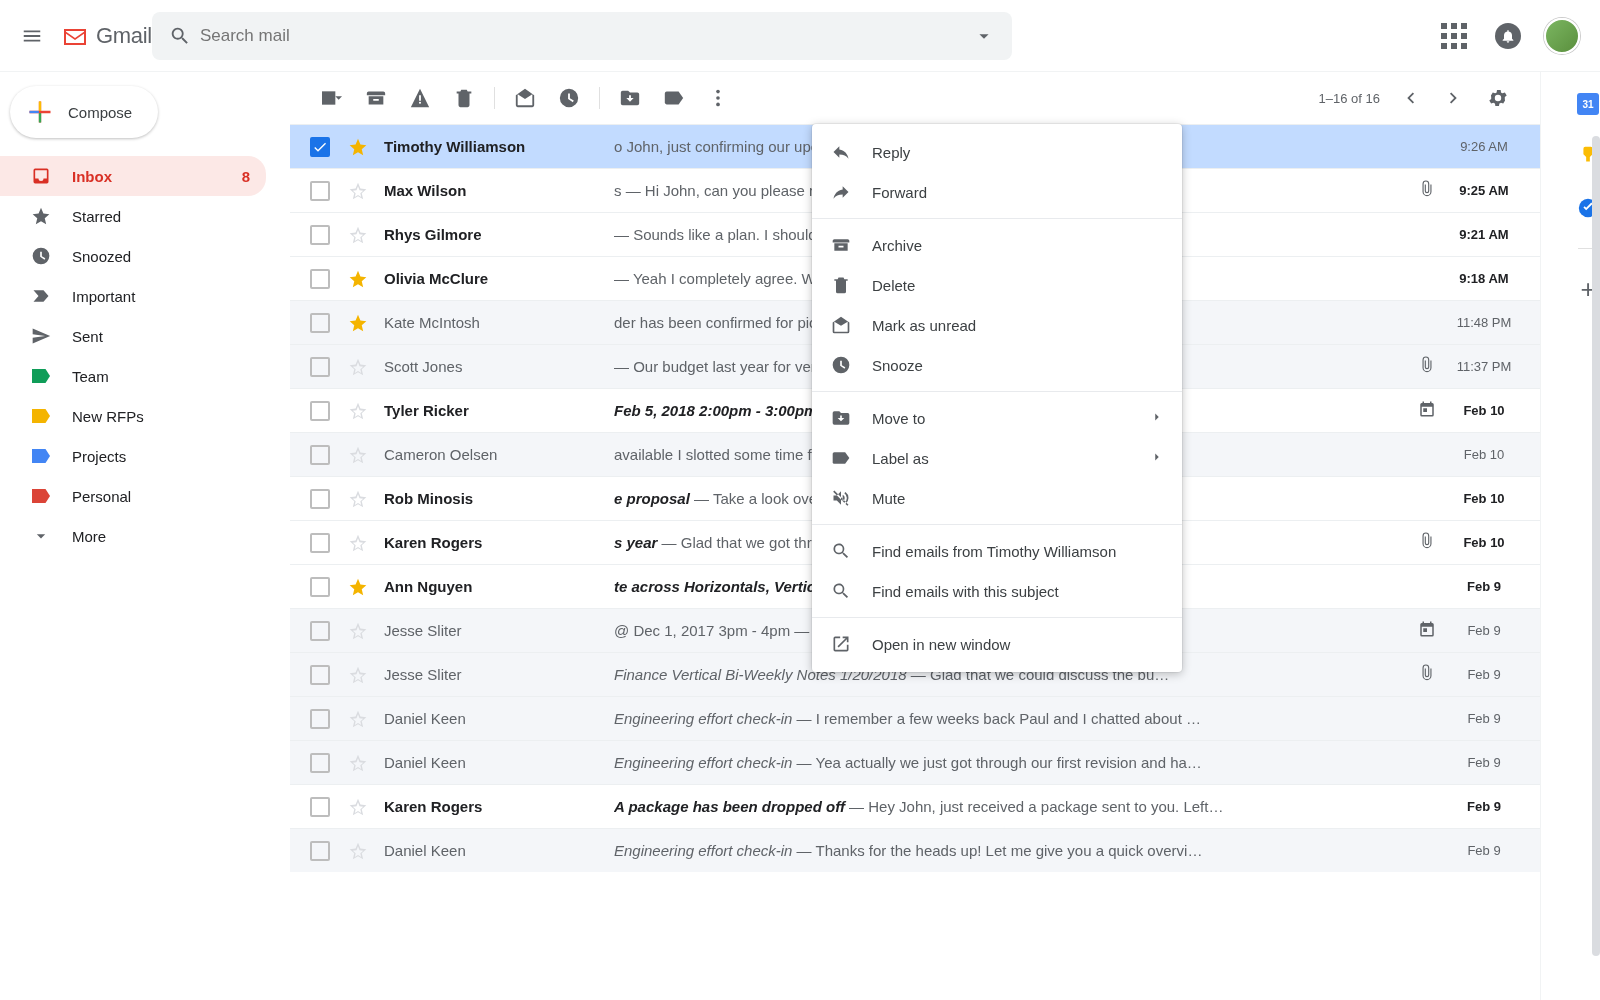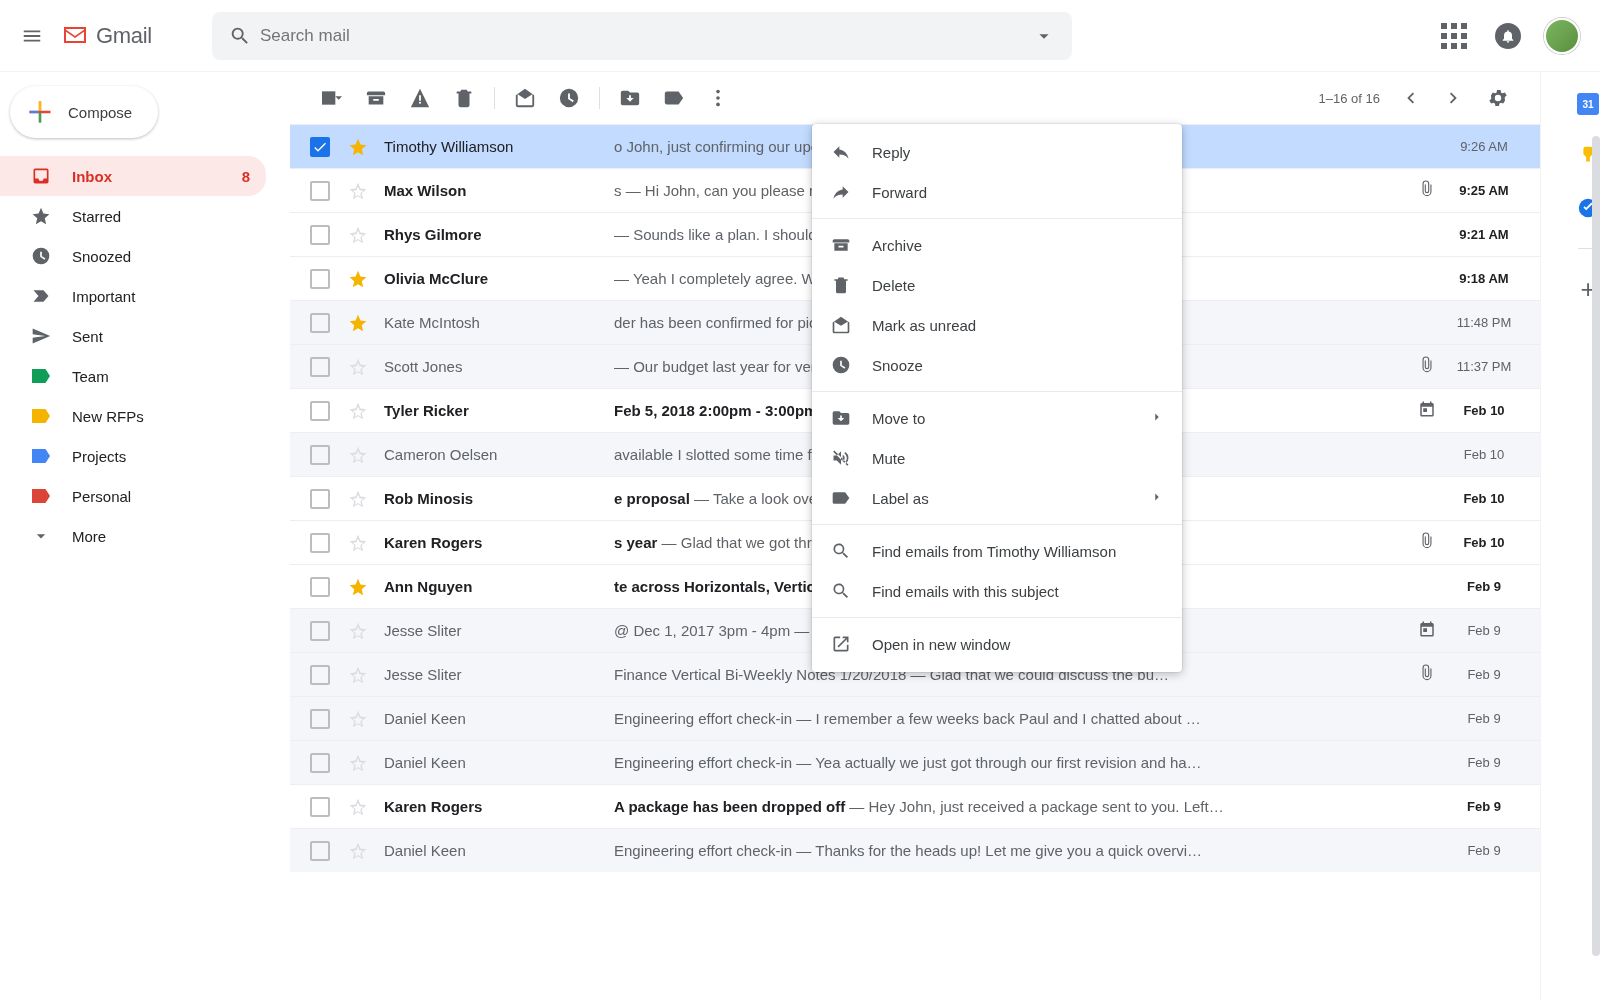--- a/index.html
+++ b/index.html
@@ -2,21 +2,21 @@
 <html><head>
 <meta charset="utf-8">
 <style>
 * { box-sizing: border-box; margin: 0; padding: 0; }
 body { font-family: Arial, "Helvetica Neue", sans-serif; font-size: 14px; color: #202124; background: #fff; width: 1600px; height: 1000px; overflow: hidden; }
 
 
 .header { display: flex; align-items: center; height: 72px; padding: 0 16px 0 8px; border-bottom: 1px solid #f1f3f4; }
 .menu-icon { width: 48px; height: 48px; display:flex; align-items:center; justify-content:center; cursor:pointer; border-radius:50%; }
 .menu-icon svg, .icon-btn svg { fill:#5f6368; }
-.logo { display:flex; align-items:flex-start; gap:6px; margin-left:4px; margin-right:60px; }
+.logo { display:flex; align-items:flex-end; gap:6px; margin-left:4px; }
 .logo-text { font-size:22px; color:#5f6368; font-weight:400; letter-spacing:-0.3px; }
 .search-wrap { flex: 0 0 860px; }
 .search { display:flex; align-items:center; background:#f1f3f4; border-radius:8px; height:48px; padding: 12px 8px; }
 .search-icon { width:40px; display:flex; align-items:center; justify-content:center; }
 .search input { flex:1; border:0; background:transparent; font-size:17px; outline:none; color:#5f6368; }
 .search-dd { width:40px; display:flex; align-items:center; justify-content:center; cursor:pointer; }
 .header-right { margin-left:auto; display:flex; align-items:center; gap:10px; }
 .icon-btn { width:44px; height:44px; display:flex; align-items:center; justify-content:center; cursor:pointer; border-radius:50%; }
 .apps-grid { display:grid; grid-template-columns:repeat(3,6px); grid-template-rows:repeat(3,6px); gap:4px; }
 .apps-grid span { background:#5f6368; width:6px; height:6px; }
@@ -51,25 +51,25 @@
 .row { display:flex; align-items:center; height:44px; border-top:1px solid #eceff1; padding: 0 16px 0 20px; position:relative; font-size:15px; }
 .row.read { background:#f4f6f9; }
 .row.unread { background:#fff; }
 .row.selected { background:#c2dbff; }
 .row .chk { width:20px; height:20px; border:2px solid #bdbdbd; border-radius:2px; margin-right:18px; display:flex; align-items:center; justify-content:center; cursor:pointer;}
 .row.selected .chk { background:#1a73e8; border-color:#1a73e8; }
 .row.selected .chk svg { fill:#fff; }
 .star { margin-right:16px; cursor:pointer; display:flex; }
 .star svg { fill:#dadce0; }
 .star.on svg { fill:#f4b400; }
-.sender { width:230px; flex-shrink:0; overflow:hidden; text-overflow:ellipsis; white-space:nowrap; }
+.sender { width:230px; flex-shrink:0; overflow:hidden; text-overflow:ellipsis; white-space:nowrap;font-weight:bold; }
 .row.unread .sender, .row.unread .subject { font-weight:700; color:#202124; }
 .row.read .sender { color:#5f6368; font-weight:400;}
 .content { flex:1; overflow:hidden; text-overflow:ellipsis; white-space:nowrap; min-width:0;}
-.subject { color:#202124; }
+.subject { color:#202124;font-style:italic; }
 .row.read .subject { color:#5f6368; }
 .snippet { color:#5f6368; }
 .attach { margin-left:8px; margin-right:8px; flex-shrink:0;}
 .attach svg { fill:#5f6368; }
 .event-icon { margin:0 8px; flex-shrink:0;}
 .event-icon svg { fill:#5f6368; }
 .time { width:80px; text-align:center; font-size:13px; color:#5f6368; flex-shrink:0;}
 .row.unread .time { color:#202124; font-weight:700; }
 
 
@@ -678,36 +678,36 @@
               </svg>
             </span>
             <span>Move to</span>
             <span class="ctx-arrow"><svg width="14" height="14" viewBox="0 0 24 24">
                 <path d="M9 6l6 6-6 6z"></path>
               </svg></span>
           </div>
         <div class="ctx-item">
             <span class="ctx-icon">
               <svg width="20" height="20" viewBox="0 0 24 24">
-                <use href="#i-mute"></use>
-              </svg>
-            </span>
-            <span>Mute</span>
-          </div>
-        <div class="ctx-item">
-            <span class="ctx-icon">
-              <svg width="20" height="20" viewBox="0 0 24 24">
                 <use href="#i-label"></use>
               </svg>
             </span>
             <span>Label as</span>
             <span class="ctx-arrow"><svg width="14" height="14" viewBox="0 0 24 24">
                 <path d="M9 6l6 6-6 6z"></path>
               </svg></span>
           </div>
+        <div class="ctx-item">
+            <span class="ctx-icon">
+              <svg width="20" height="20" viewBox="0 0 24 24">
+                <use href="#i-mute"></use>
+              </svg>
+            </span>
+            <span>Mute</span>
+          </div>
         <div class="ctx-sep"></div>
         <div class="ctx-item">
             <span class="ctx-icon">
               <svg width="20" height="20" viewBox="0 0 24 24">
                 <use href="#i-search"></use>
               </svg>
             </span>
             <span>Find emails from Timothy Williamson</span>
           </div>
         <div class="ctx-item">

